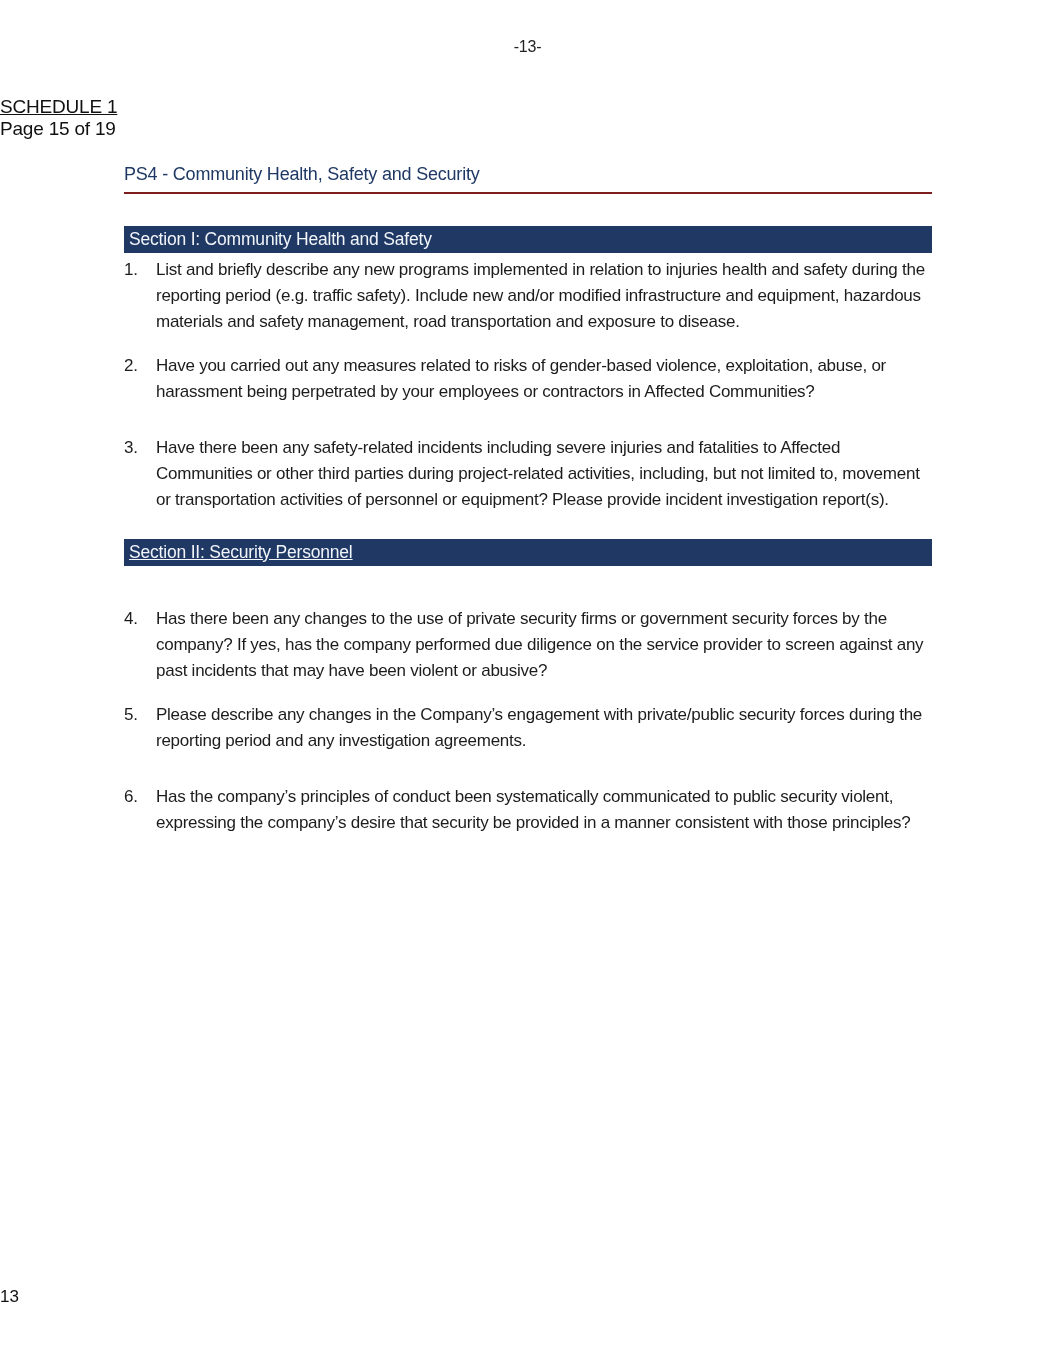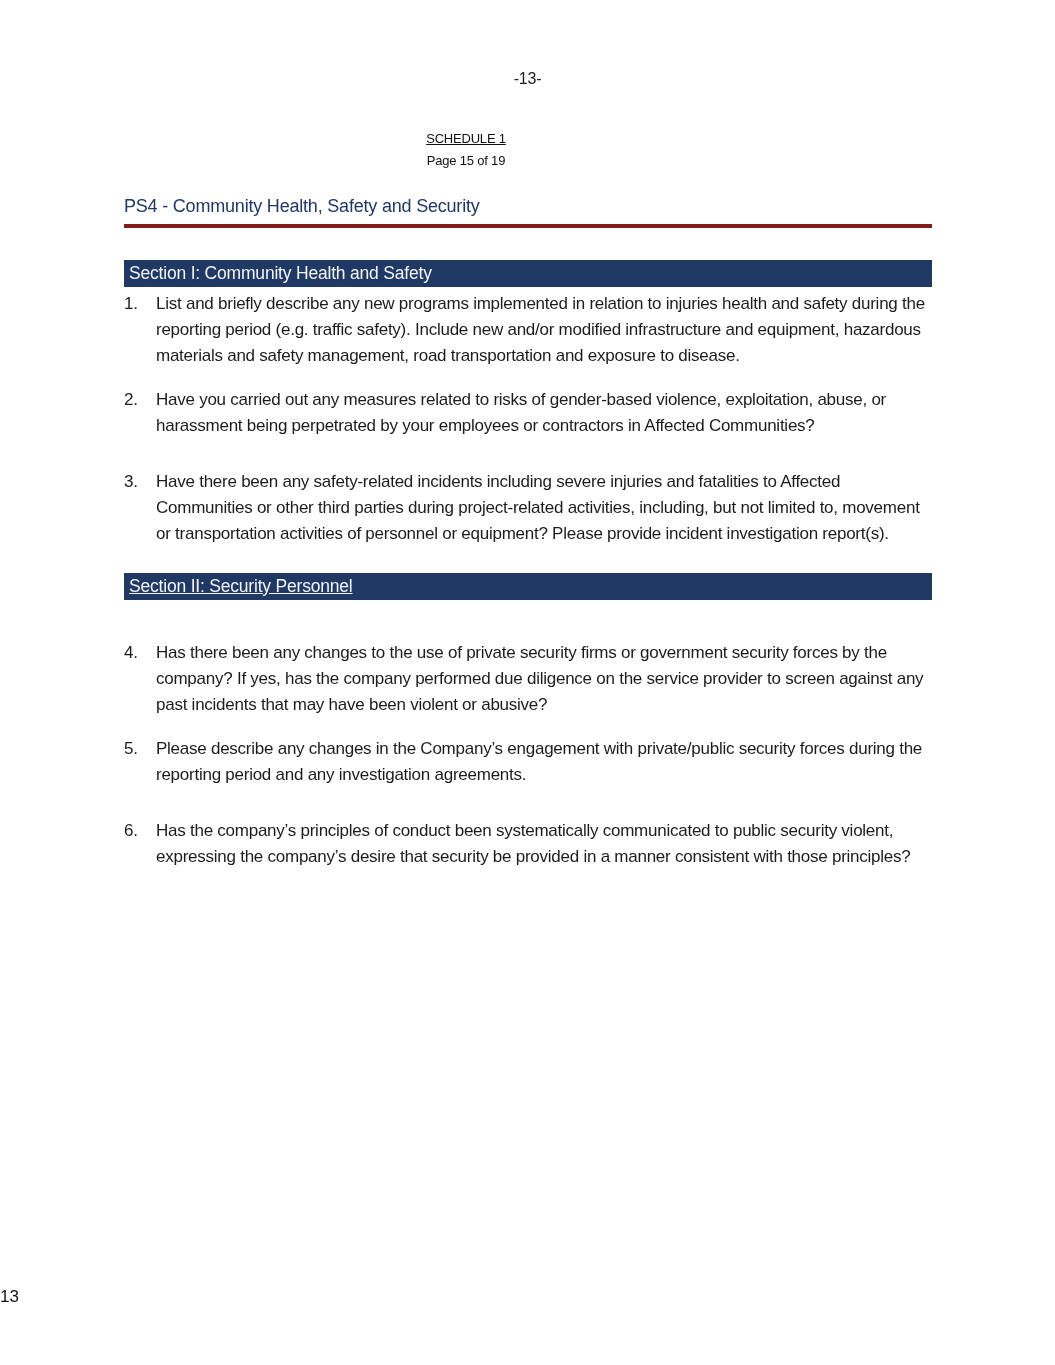--- a/index.html
+++ b/index.html
@@ -8,52 +8,52 @@
     background: #ffffff;
   }
   .page {
     position: relative;
     width: 1055px;
     height: 1365px;
     background: #ffffff;
     font-family: "Liberation Sans", sans-serif;
     color: #1a1a1a;
     box-sizing: border-box;
-    padding-top: 70px;
+    padding-top: 38px;
     overflow: hidden;
   }
   .top-num {
     text-align: center;
     font-size: 16px;
     letter-spacing: -0.2px;
     color: #222;
   }
   .sched {
     margin-top: 40px;
     margin-right: 123px;
-    text-align: center;
-    font-size: 13px;
+    text-align: left;
+    font-size: 19px;
     letter-spacing: -0.2px;
     color: #111;
     line-height: 22px;
   }
   .sched-label {
     text-decoration: underline;
   }
   .content {
     margin-left: 124px;
     margin-right: 123px; 
   }
   .doc-title {
     margin-top: 24px;
     padding-bottom: 7px;
     font-size: 18px;
     letter-spacing: -0.2px;
     color: #1f3864;
-    border-bottom: 4px solid #7f1d1d;
+    border-bottom: 2px solid #7f1d1d;
   }
   .banner {
     margin-top: 32px;
     background: #1f3864;
     color: #f2f5fa;
     font-size: 17.5px;
     letter-spacing: -0.2px;
     padding: 3px 6px 4px 5px;
     line-height: 20px;
   }

